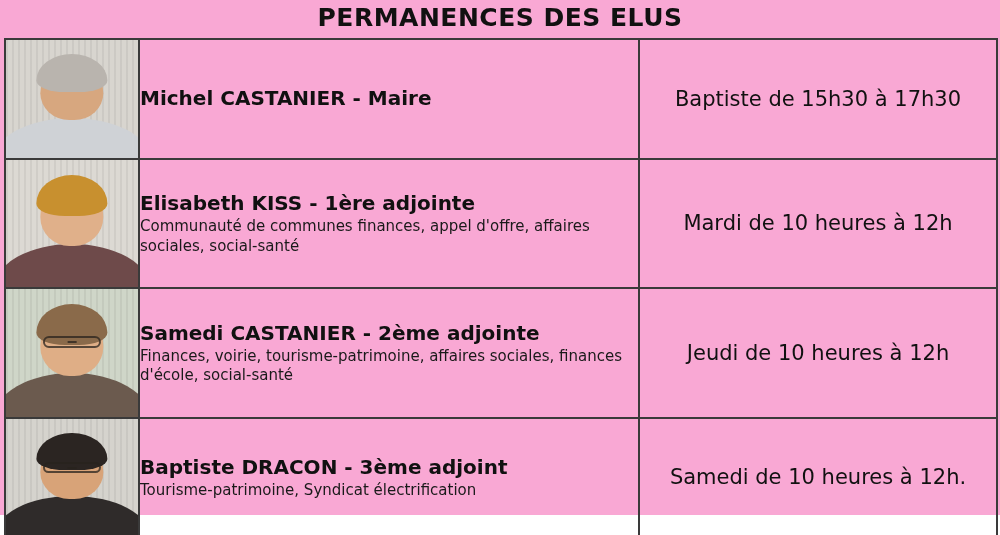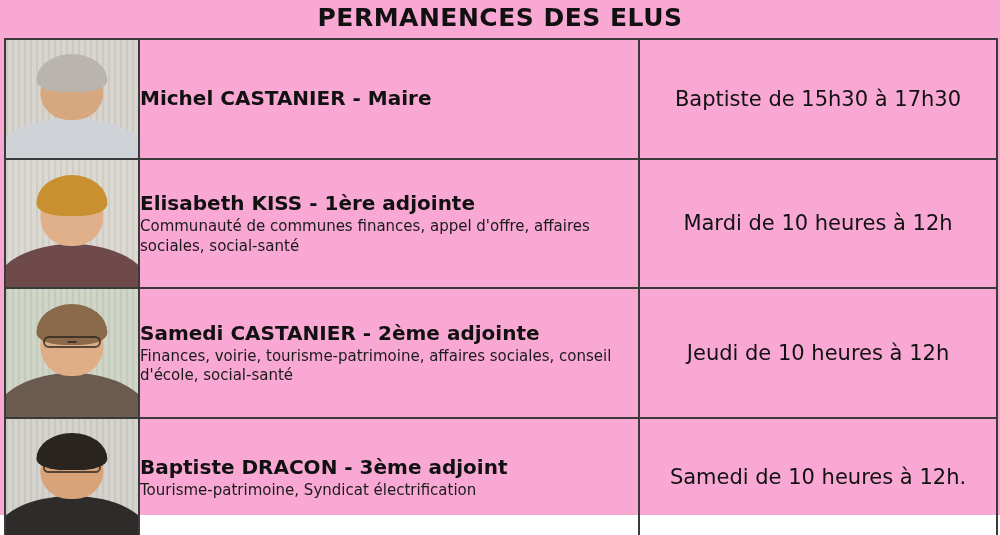--- a/index.html
+++ b/index.html
@@ -196,21 +196,21 @@
           <div class="photo">
             <div class="bg" style="background-color:#cfd6c8;"></div>
             <div class="shoulders" style="background:#6b5a4e;"></div>
             <div class="head" style="background:#dfae86;"></div>
             <div class="hair" style="background:#8a6a4a;"></div>
             <div class="glasses"></div>
           </div>
         </td>
         <td class="col-name name-cell">
           <div class="person-title">Samedi CASTANIER - 2ème adjointe</div>
-          <div class="person-role">Finances, voirie, tourisme-patrimoine, affaires sociales, conseil d'école, social-santé</div>
+          <div class="person-role">Finances, voirie, tourisme-patrimoine, affaires sociales, finances d'école, social-santé</div>
         </td>
         <td class="col-slot slot-cell">
           <div class="slot-text">Jeudi de 10 heures à 12h</div>
         </td>
       </tr>
 
       <tr class="row-3">
         <td class="col-photo photo-cell">
           <div class="photo">
             <div class="bg" style="background-color:#d5d3cd;"></div>

